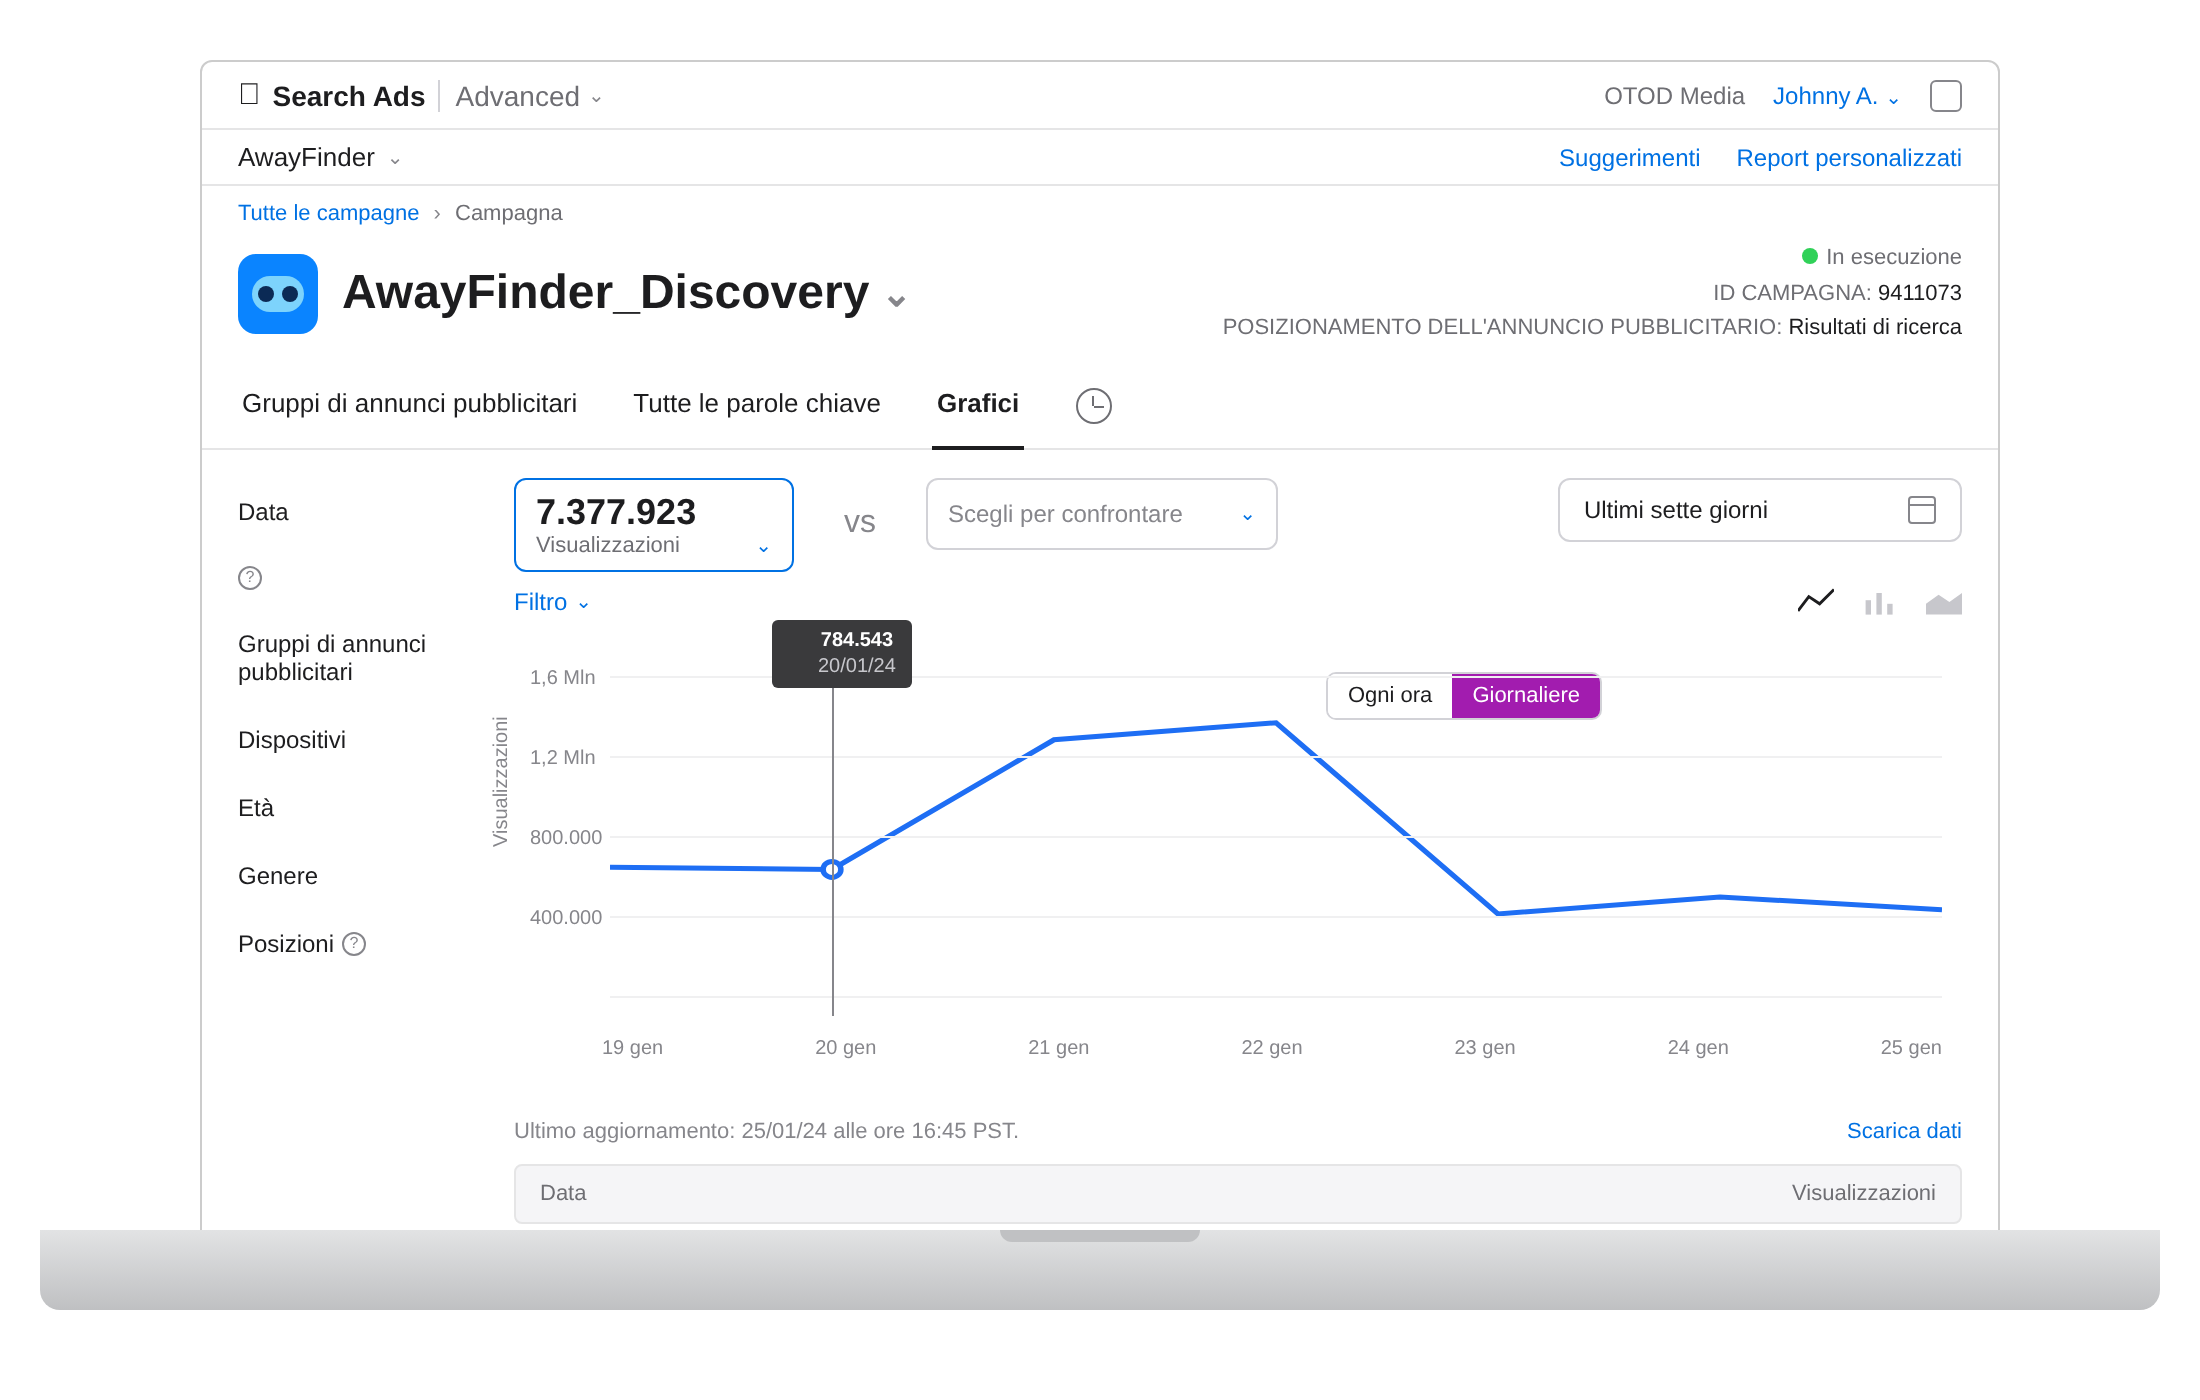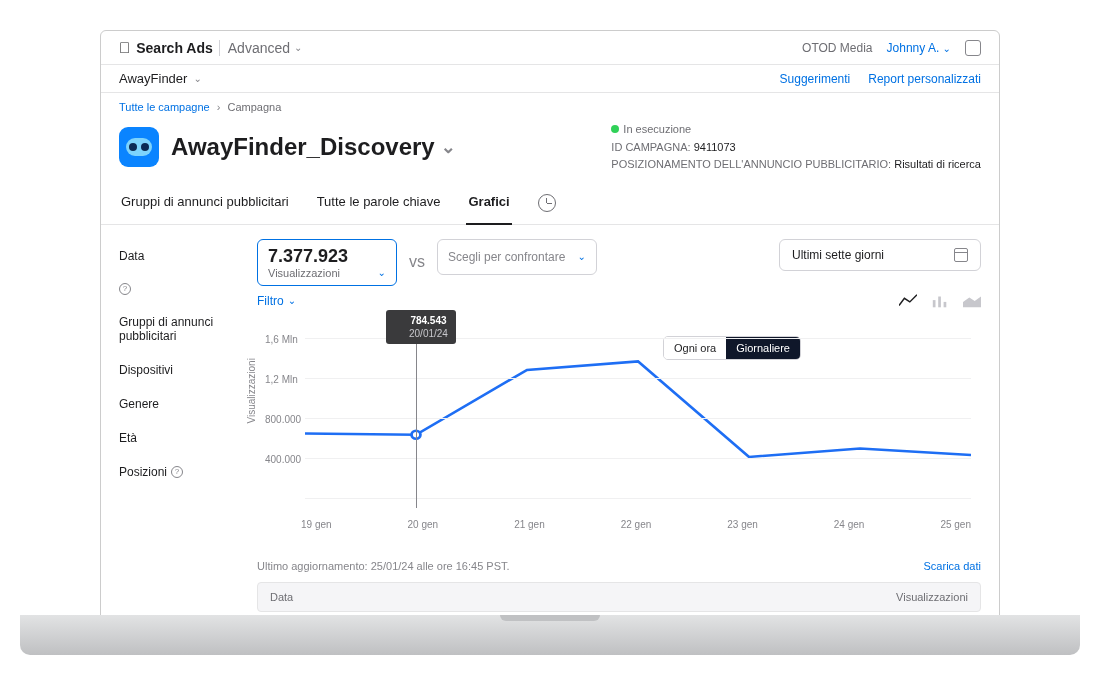--- a/index.html
+++ b/index.html
@@ -25,56 +25,56 @@
   .crumbs .sep { color:#86868b; padding:0 4px;}
   .crumbs .cur { color:#6e6e73;margin-top:17px;}
   
   .title-row { display:flex; justify-content:space-between; padding:4px 18px 10px;}
   .title-left { display:flex; align-items:center; gap:12px;}
   .appicon { width:40px; height:40px; border-radius:9px; background:#0a84ff; display:flex; align-items:center; justify-content:center;}
   .appicon-inner { width:26px; height:18px; background:#7dd3fc; border-radius:10px; position:relative;}
   .appicon-inner::before,.appicon-inner::after{ content:""; position:absolute; width:8px;height:8px;background:#0b2a55;border-radius:50%; top:5px;}
   .appicon-inner::before{left:3px;} .appicon-inner::after{right:3px;}
   .title-left h1 { font-size:24px; font-weight:600; display:flex; align-items:center; gap:6px;}
-  .title-right { text-align:left; font-size:11px; color:#6e6e73; line-height:1.6;}
+  .title-right { text-align:right; font-size:11px; color:#6e6e73; line-height:1.6;}
   .status-dot{ width:8px;height:8px;background:#30d158;border-radius:50%;display:inline-block;margin-right:4px;}
   .title-right .modlink{ color:#0071e3;}
   
   .tabs { display:flex; gap:24px; padding:0 18px; border-bottom:1px solid #e5e5e6; font-size:13px;}
   .tab { padding:10px 2px 12px; color:#1d1d1f; cursor:pointer; position:relative;}
   .tab.active { font-weight:600;}
   .tab.active::after{ content:""; position:absolute; left:0;right:0;bottom:-1px;height:2px;background:#1d1d1f;}
   .tab.icon-tab{ display:flex; align-items:center;}
   .history-icon{ width:18px;height:18px;border:1.5px solid #6e6e73;border-radius:50%;position:relative;}
   .history-icon::before{content:"";position:absolute;width:1.5px;height:5px;background:#6e6e73;left:7px;top:3px;}
   .history-icon::after{content:"";position:absolute;width:5px;height:1.5px;background:#6e6e73;left:8px;top:8px;}
   
   .main { display:flex; padding:14px 18px 10px; gap:8px;}
   .sidebar { width:130px; font-size:12px; color:#1d1d1f;}
   .sidebar .item { padding:10px 0; cursor:pointer; display:flex; align-items:center; gap:4px;}
   .sidebar .item .q{ width:12px;height:12px;border:1px solid #86868b;border-radius:50%;display:inline-flex;align-items:center;justify-content:center;font-size:8px;color:#86868b;}
   .content { flex:1;}
-  .metric-row{ display:flex; align-items:flex-start; gap:10px; margin-bottom:8px;}
+  .metric-row{ display:flex; align-items:flex-start; gap:23px; margin-bottom:8px;}
   .metric-box{ border:1.5px solid #0071e3; border-radius:6px; padding:6px 10px; width:140px; position:relative;}
   .metric-box .val{ font-size:18px; font-weight:600;}
   .metric-box .lbl{ font-size:11px; color:#6e6e73; display:flex;justify-content:space-between;align-items:center;}
-  .compare-box{ border:1px solid #d2d2d7; border-radius:6px; padding:10px 10px; width:160px; font-size:12px; color:#86868b;display:flex;justify-content:space-between;align-items:center;}
+  .compare-box{ border:1px solid #d2d2d7; border-radius:6px; padding:10px 10px; width:176px; font-size:12px; color:#86868b;display:flex;justify-content:space-between;align-items:center;}
   .vs{ font-size:16px; color:#86868b; align-self:center; padding:0 2px;}
   .date-box{ border:1px solid #d2d2d7; border-radius:6px; padding:8px 12px; font-size:12px; margin-left:auto; display:flex; align-items:center; gap:70px; color:#1d1d1f;}
   .cal-icon{ width:14px;height:14px;border:1.3px solid #86868b;border-radius:2px;position:relative;}
   .cal-icon::before{content:"";position:absolute;top:3px;left:0;right:0;height:1px;background:#86868b;}
   .filter-row{ display:flex; align-items:flex-end; justify-content:space-between; margin:6px 0 2px;}
   .filter-link{ color:#0071e3; font-size:12px; display:flex;align-items:center;gap:4px;cursor:pointer;}
   .chart-type-icons{ display:flex; gap:14px; color:#86868b;}
   .ct-ic{ width:18px;height:14px; cursor:pointer;}
   
   .chart-wrap{ position:relative; margin-top:6px;}
   .seg-ctrl{ position:absolute; right:180px; top:-2px; display:flex; font-size:11px; border:1px solid #d2d2d7; border-radius:5px; overflow:hidden;}
   .seg-ctrl .seg{ padding:5px 10px; background:#fff; cursor:pointer;}
-  .seg-ctrl .seg.on{ background:#0f172a; color:#fff;}
+  .seg-ctrl .seg.on{ background:#a21caf; color:#fff;}
   .chart{ position:relative; height:200px; margin-top:30px;}
   .ylabel{ position:absolute; left:-6px; top:50%; transform:rotate(-90deg) translateX(20px); transform-origin:left; font-size:10px; color:#86868b;}
   .ytick{ position:absolute; left:8px; font-size:10px; color:#86868b;}
   .plot{ position:absolute; left:48px; right:10px; top:0; bottom:30px;}
   .grid-line{position:absolute;left:0;right:0;height:1px;background:#f0f0f1;}
   .xaxis{ position:absolute; left:44px; right:10px; bottom:8px; display:flex; justify-content:space-between; font-size:10px; color:#86868b;}
   .tooltip-box{ position:absolute; background:#3a3a3c; color:#fff; font-size:10px; padding:4px 8px; border-radius:3px; text-align:center; line-height:1.3;}
   .tooltip-box .dt{ color:#c7c7cc;}
   .vline{ position:absolute; width:1px; background:#86868b; top:0; bottom:30px;}
   
@@ -154,22 +154,22 @@
   </div>
 
   <div class="main">
     <div class="sidebar">
       <div class="item" style="font-weight:500">Data</div>
       <div class="item">
           <span class="q">?</span>
         </div>
       <div class="item">Gruppi di annunci pubblicitari</div>
       <div class="item">Dispositivi</div>
+      <div class="item">Età</div>
       <div class="item">Genere</div>
-      <div class="item">Età</div>
       <div class="item">
           <span>Posizioni</span>
           <span class="q">?</span>
         </div>
     </div>
 
     <div class="content">
       <div class="metric-row">
         <div class="metric-box">
           <div class="val">7.377.923</div>

